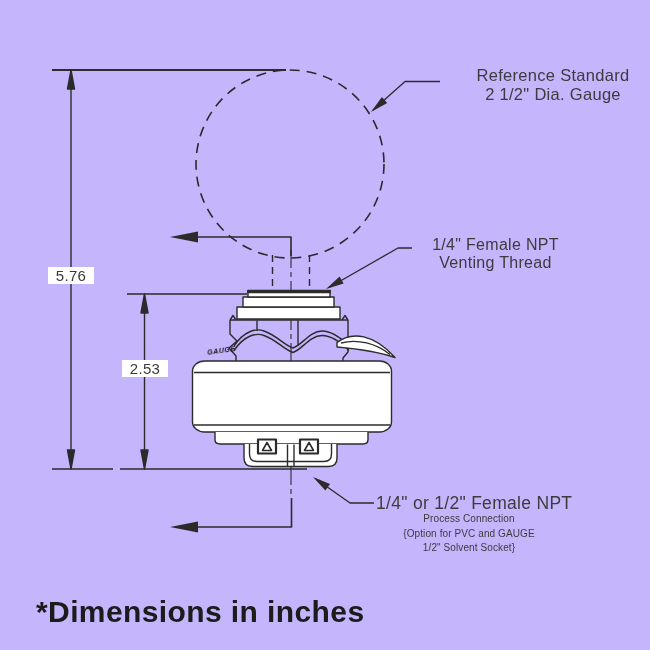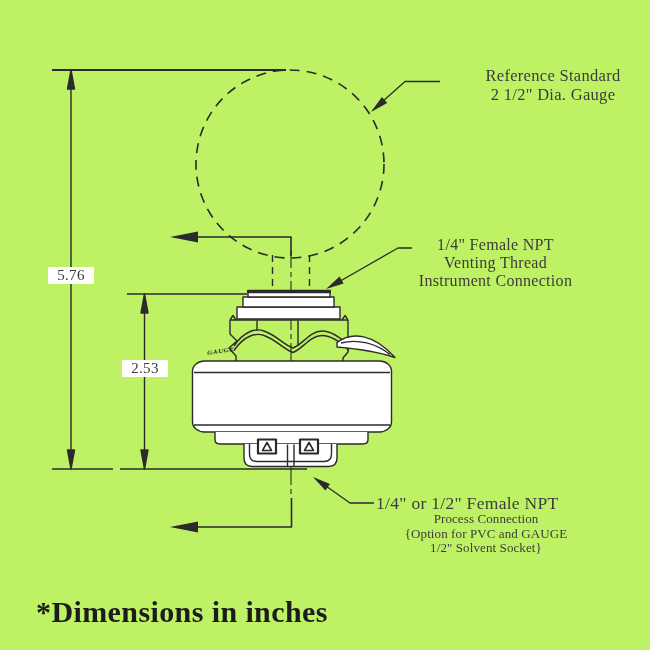--- a/index.html
+++ b/index.html
@@ -1,28 +1,28 @@
 <!DOCTYPE html>
 <html><head>
 <meta charset="utf-8">
 <title>Technical Drawing</title>
 <style>
   html,body{margin:0;padding:0;background:#fff;}
   #canvas{
-    position:relative;width:650px;height:650px;background:#bef264;
-    font-family:Liberation Serif, serif;color:#3a3a3a;overflow:hidden;
+    position:relative;width:650px;height:650px;background:#c4b5fd;
+    font-family:Liberation Sans, sans-serif;color:#3a3a3a;overflow:hidden;
   }
   #drawing{position:absolute;left:0;top:0;}
   .lbl{position:absolute;color:#3c3c3c;letter-spacing:0.3px;}
   .lbl .ln{display:block;}
   .center{text-align:center;}
   .ref-label{left:450px;top:66px;width:206px;font-size:16.5px;line-height:19px;}
   .vent-label{left:393px;top:236px;width:205px;font-size:16px;line-height:17.8px;}
   .process-main{left:376px;top:493px;font-size:17.5px;white-space:nowrap;}
-  .process-sub{left:386px;top:512px;width:200px;font-size:13px;line-height:14.6px;letter-spacing:0.1px;}
+  .process-sub{left:369px;top:512px;width:200px;font-size:10px;line-height:14.6px;letter-spacing:0.1px;}
   .dim-label{width:46px;text-align:center;font-size:15px;background:#ffffff;color:#3a3a3a;}
   .dim-1{left:48px;top:267px;}
   .dim-2{left:122px;top:360px;}
   .footnote{left:36px;top:595px;font-size:30px;font-weight:bold;color:#1c1c1c;letter-spacing:0.4px;}
   .brand{left:207px;top:345px;width:56px;font-size:7px;font-weight:bold;font-style:italic;
          color:#121212;transform:rotate(-8deg);filter:blur(0.4px);letter-spacing:0.6px;}
 </style>
 </head>
 <body>
 
@@ -129,21 +129,20 @@
   </svg>
 
   <div class="lbl ref-label center">
     <span class="ln">Reference Standard</span>
     <span class="ln">2 1/2" Dia. Gauge</span>
   </div>
 
   <div class="lbl vent-label center">
     <span class="ln">1/4" Female NPT</span>
     <span class="ln">Venting Thread</span>
-    <span class="ln">Instrument Connection</span>
   </div>
 
   <div class="lbl process-main">1/4" or 1/2" Female NPT</div>
 
   <div class="lbl process-sub center">
     <span class="ln">Process Connection</span>
     <span class="ln">{Option for PVC and GAUGE</span>
     <span class="ln">1/2" Solvent Socket}</span>
   </div>
 

